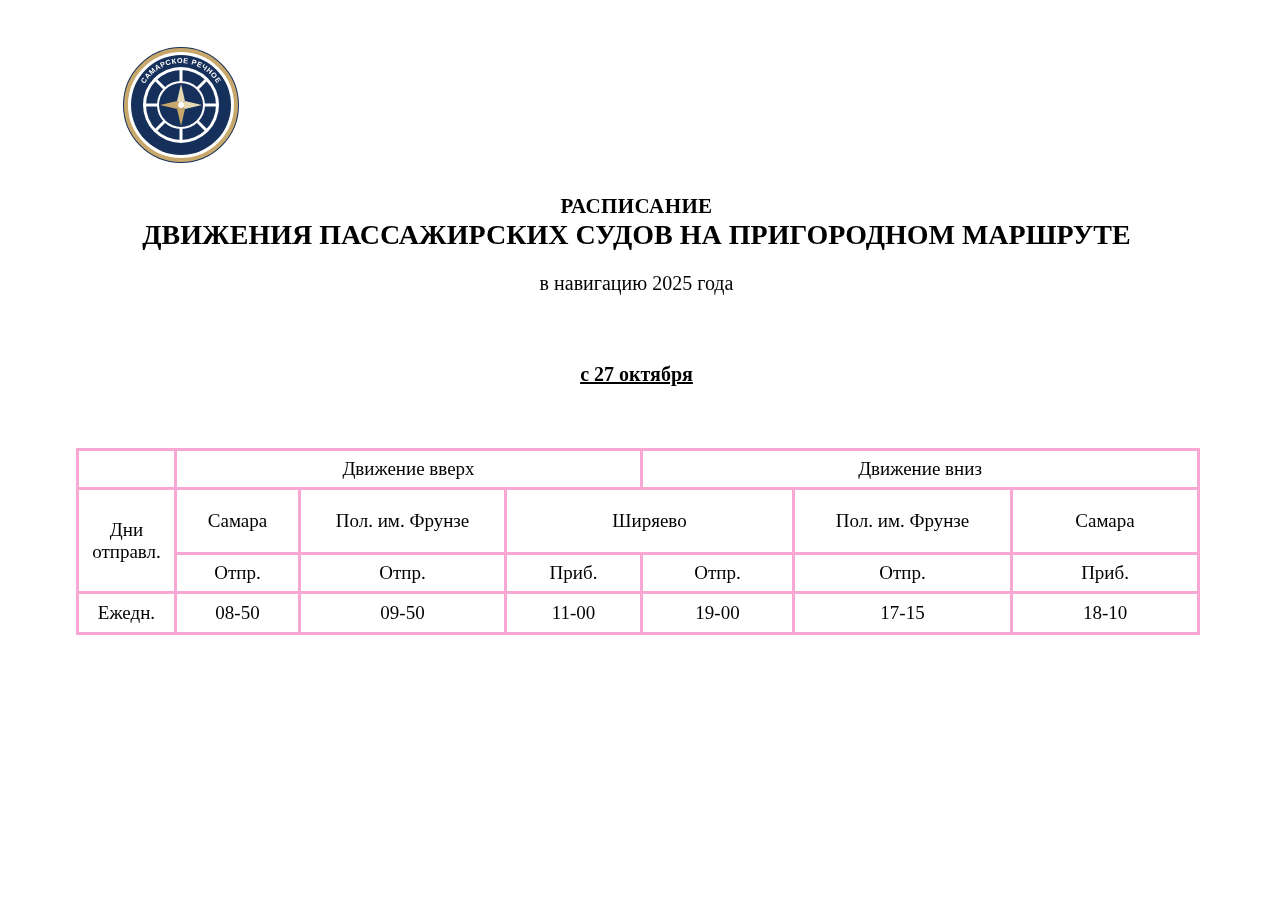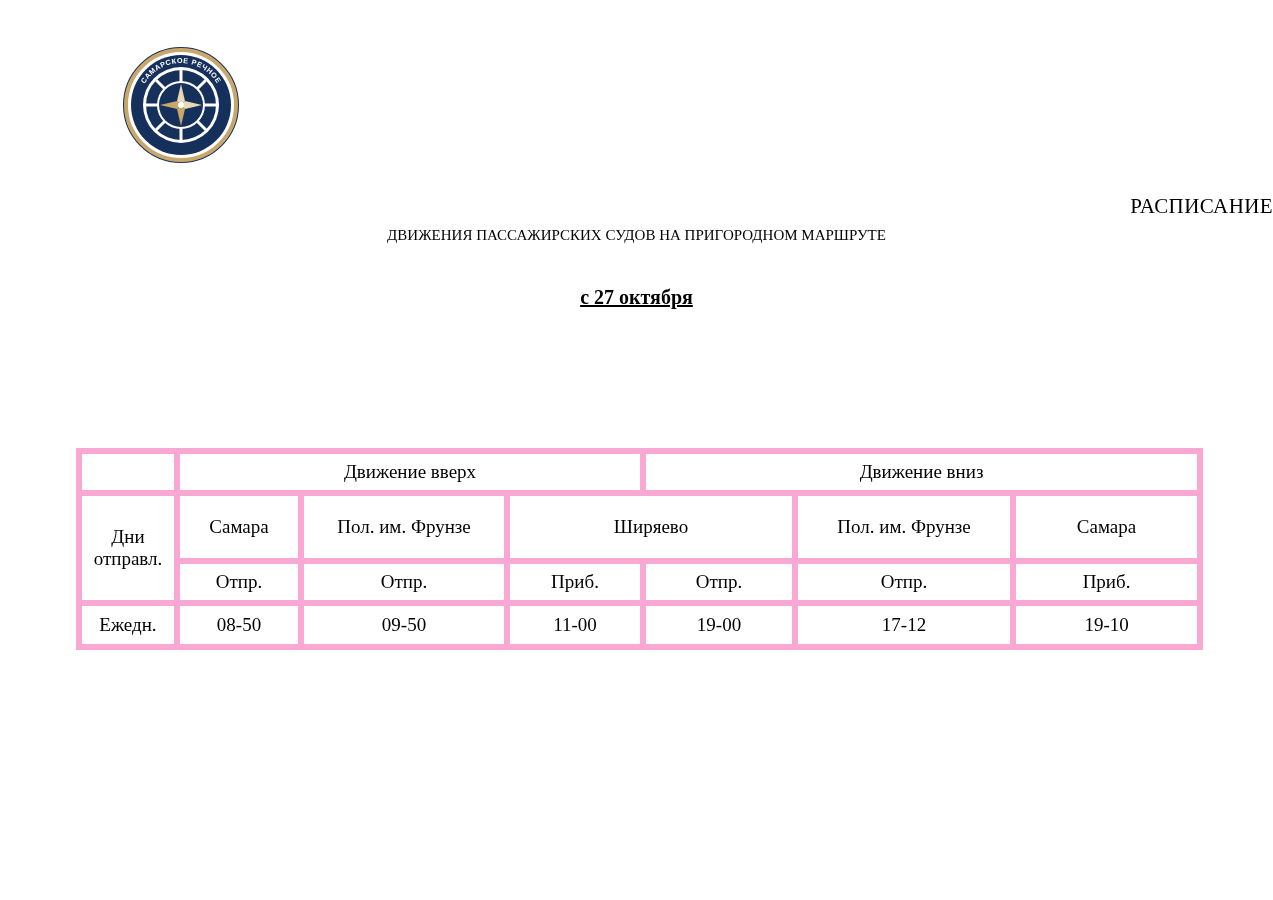--- a/index.html
+++ b/index.html
@@ -34,63 +34,62 @@
   
   .title-block {
     position: absolute;
     left: 0;
     top: 192px;
     width: 1273px;
     text-align: center;
   }
   .title-main {
     font-size: 21px;
-    font-weight: normal;
+    font-weight: bold;
     letter-spacing: 0.4px;
     line-height: 28px;
-    text-align: right;
   }
   .title-sub {
-    font-size: 15px;
-    font-weight: normal;
+    font-size: 28px;
+    font-weight: bold;
     line-height: 30px;
   }
   .title-route {
     font-size: 21px;
     font-weight: bold;
     text-decoration: underline;
     line-height: 30px;
   }
   .nav-year {
     margin-top: 22px;
     font-size: 20px;
     font-weight: normal;
   }
   .date-from {
-    margin-top: 36px;
+    margin-top: 68px;
     font-size: 20px;
     font-weight: bold;
     text-decoration: underline;
   }
 
   
   .table-wrap {
     position: absolute;
     left: 76px;
     top: 448px;
     width: 1121px;
   }
   table.schedule {
     border-collapse: collapse;
     width: 1121px;
     table-layout: fixed;
   }
   table.schedule td,
   table.schedule th {
-    border: 6px solid #f9a8d4;
+    border: 3px solid #f9a8d4;
     font-weight: normal;
     font-size: 19px;
     text-align: center;
     vertical-align: middle;
     padding: 4px 2px;
     line-height: 22px;
     margin-top: 20px;
   }
   .row-dir td { height: 28px; }
   .row-places td { height: 54px; }
@@ -155,20 +154,21 @@
       </text>
       <text font-family="Liberation Sans, sans-serif" font-size="6.6" font-weight="bold" fill="#16305c" letter-spacing="0.4">
         <textPath href="#arcBottom" startOffset="50%" text-anchor="middle">ПАССАЖИРСКОЕ ПРЕДПРИЯТИЕ</textPath>
       </text>
     </svg>
   </div>
 
   <div class="title-block">
     <div class="title-main">РАСПИСАНИЕ</div>
     <div class="title-sub">ДВИЖЕНИЯ ПАССАЖИРСКИХ СУДОВ НА ПРИГОРОДНОМ МАРШРУТЕ</div>
+    <div class="nav-year">в навигацию 2025 года</div>
     <div class="date-from">с 27 октября</div>
   </div>
 
   <div class="table-wrap">
     <table class="schedule">
       <colgroup>
         <col class="c-days">
           <col class="c-1">
           <col class="c-2">
           <col class="c-3">
@@ -197,20 +197,20 @@
           <td>Отпр.</td>
           <td>Отпр.</td>
           <td>Приб.</td>
         </tr>
         <tr class="row-time">
           <td>Ежедн.</td>
           <td>08-50</td>
           <td>09-50</td>
           <td>11-00</td>
           <td>19-00</td>
-          <td>17-12</td>
-          <td>19-10</td>
+          <td>17-15</td>
+          <td>18-10</td>
         </tr>
       </tbody>
     </table>
   </div>
 
 </div>
 
 </body></html>

